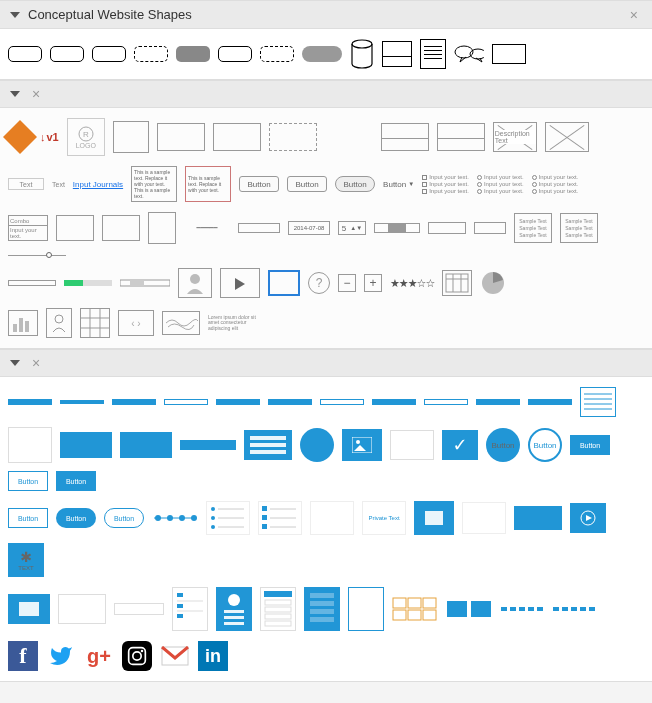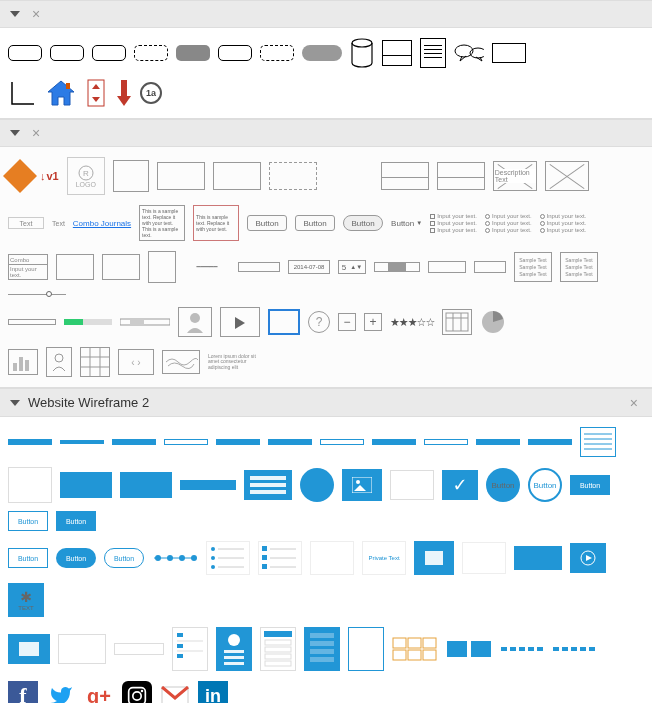--- a/index.html
+++ b/index.html
@@ -148,20 +148,21 @@
   .gm{color:#dd4b39;}
   .li{background:#0077b5;color:#fff;font-size:18px;}
   .sec2-body{background:#fcfcfc;}
 </style>
 </head>
 <body>
 
 <div class="section">
   <div class="section-header">
     <span class="chev"></span>
+    <span class="title">Conceptual Website Shapes</span>
     <span class="close">×</span>
   </div>
   <div class="section-body">
     <div class="row">
       <div class="shape btn-shape"></div>
       <div class="shape btn-shape"></div>
       <div class="shape btn-shape"></div>
       <div class="shape btn-shape btn-dashed"></div>
       <div class="shape btn-shape btn-filled"></div>
       <div class="shape btn-shape"></div>
@@ -189,47 +190,20 @@
       <div class="shape speech">
         <svg width="34" height="22">
             <ellipse cx="10" cy="9" rx="9" ry="6" fill="none" stroke="#000"></ellipse>
             <path d="M8 14 L6 19 L12 14" fill="none" stroke="#000"></path>
             <ellipse cx="24" cy="11" rx="8" ry="5" fill="none" stroke="#000"></ellipse>
             <path d="M26 15 L28 19 L22 15" fill="none" stroke="#000"></path>
           </svg>
       </div>
       <div class="shape rect-plain"></div>
     </div>
-    <div class="row">
-      <div class="shape angle">
-        <svg width="30" height="30">
-            <path d="M4 4 V26 H26" fill="none" stroke="#000" stroke-width="1.5"></path>
-          </svg>
-      </div>
-      <div class="shape home-icon">
-        <svg width="30" height="28">
-            <path d="M15 2 L28 13 H24 V26 H18 V18 H12 V26 H6 V13 H2 Z" fill="#2c7be5" stroke="#1a5bb8"></path>
-            <rect x="20" y="4" width="4" height="6" fill="#d35400"></rect>
-          </svg>
-      </div>
-      <div class="shape updown">
-        <svg width="24" height="30">
-            <rect x="4" y="2" width="16" height="26" fill="none" stroke="#c0392b"></rect>
-            <path d="M12 6 L8 11 H16 Z" fill="#c0392b"></path>
-            <path d="M12 24 L8 19 H16 Z" fill="#c0392b"></path>
-          </svg>
-      </div>
-      <div class="shape arrow-down">
-        <svg width="16" height="30">
-            <rect x="5" y="2" width="6" height="18" fill="#c0392b"></rect>
-            <path d="M8 28 L1 18 H15 Z" fill="#c0392b"></path>
-          </svg>
-      </div>
-      <div class="shape step-num">1a</div>
-    </div>
   </div>
 </div>
 
 <div class="section">
   <div class="section-header">
     <span class="chev"></span>
     <span class="close">×</span>
   </div>
   <div class="section-body sec2-body">
     <div class="row">
@@ -259,21 +233,21 @@
           <div style="height:4px;width:100%;border-bottom:1px solid #999;"></div>
         </div>
       <div class="shape x-box tiny-text">
           <span style="position:relative;z-index:1;background:#fff;padding:0 1px;">Description Text</span>
         </div>
       <div class="shape x-box"></div>
     </div>
     <div class="row">
       <div class="shape tiny-text" style="width:36px;border:1px solid #ccc;height:12px;">Text</div>
       <div class="shape tiny-text">Text</div>
-      <div class="shape link-text">Combo Journals</div>
+      <div class="shape link-text">Input Journals</div>
       <div class="shape para-box">This is a sample text. Replace it with your text. This is a sample text.</div>
       <div class="shape para-box" style="border-color:#c77;">This is sample text. Replace it with your text.</div>
       <div class="shape btn-wire">Button</div>
       <div class="shape btn-wire">Button</div>
       <div class="shape btn-wire pill2">Button</div>
       <div class="shape btn-drop">
           <span>Button</span>
           <span style="font-size:6px;">▼</span>
         </div>
       <div class="shape chk-group">
@@ -420,21 +394,20 @@
           </svg>
         </div>
       <div class="shape tiny-text" style="width:50px;font-size:5px;line-height:1.1;">Lorem ipsum dolor sit amet consectetur adipiscing elit</div>
     </div>
   </div>
 </div>
 
 <div class="section">
   <div class="section-header">
     <span class="chev"></span>
-    <span class="title">Website Wireframe 2</span>
     <span class="close">×</span>
   </div>
   <div class="section-body">
     <div class="row">
       <div class="shape bstrip"></div>
       <div class="shape bstrip" style="height:4px;"></div>
       <div class="shape bstrip"></div>
       <div class="shape bstrip outline"></div>
       <div class="shape bstrip"></div>
       <div class="shape bstrip"></div>

